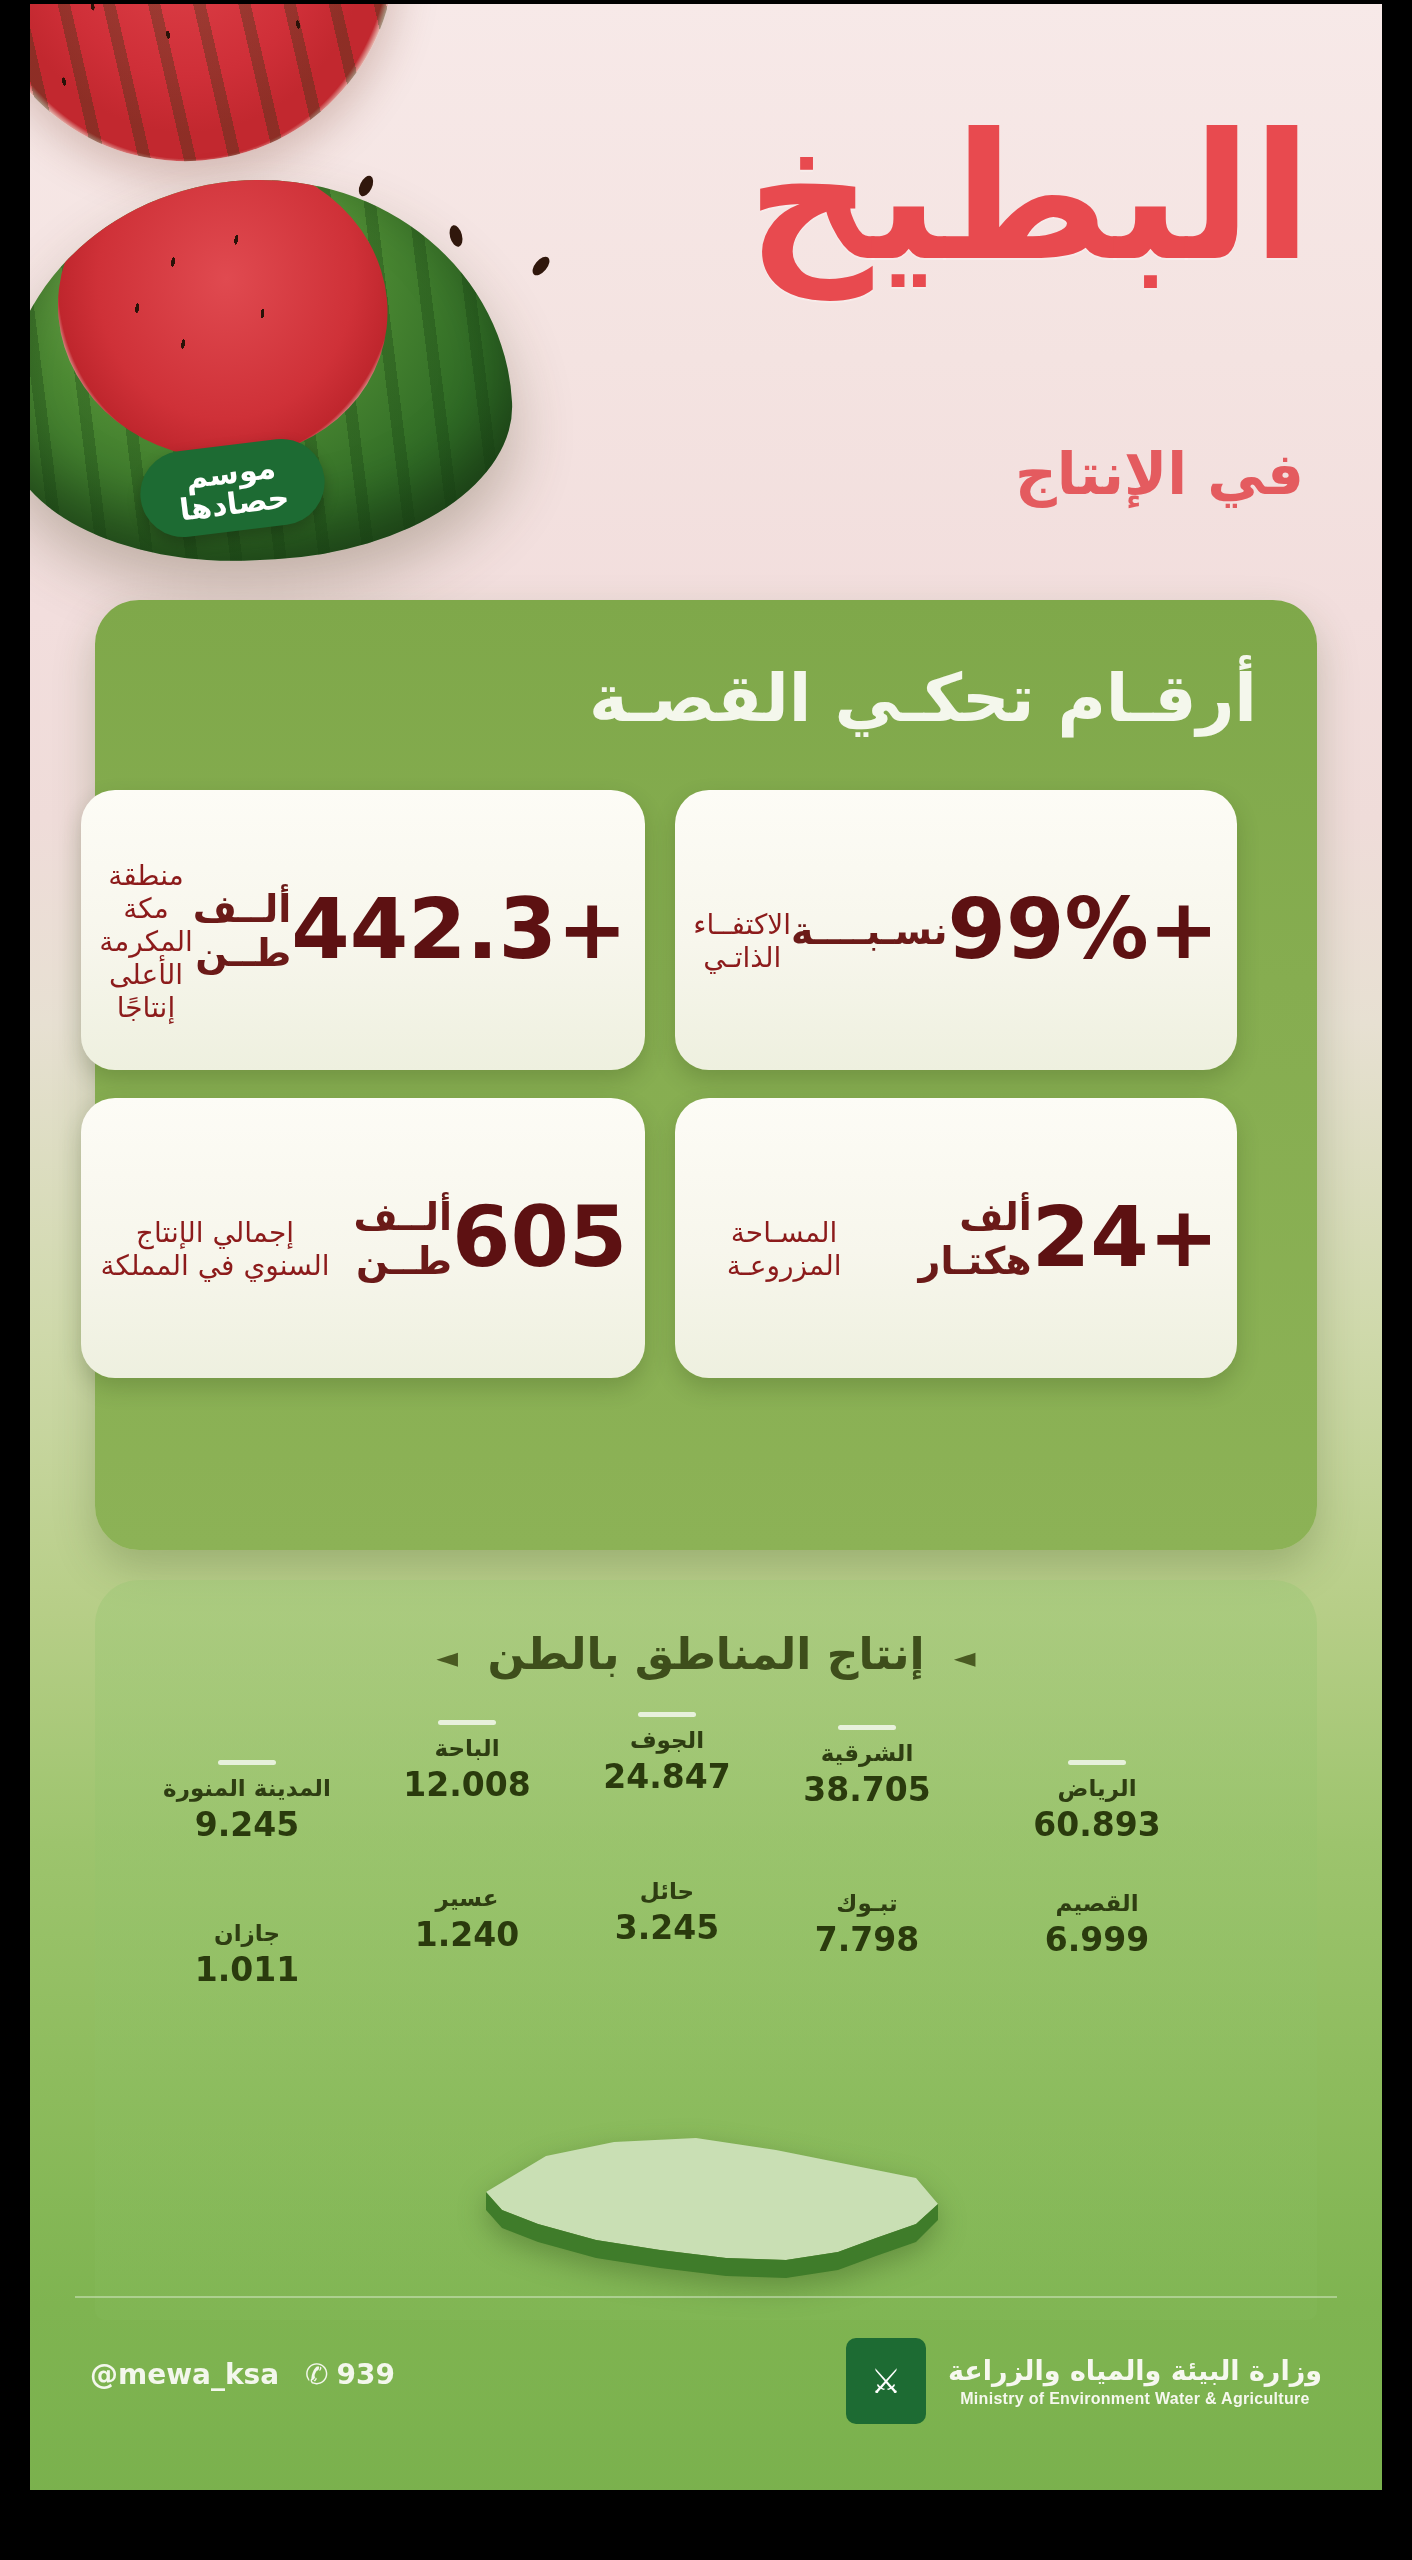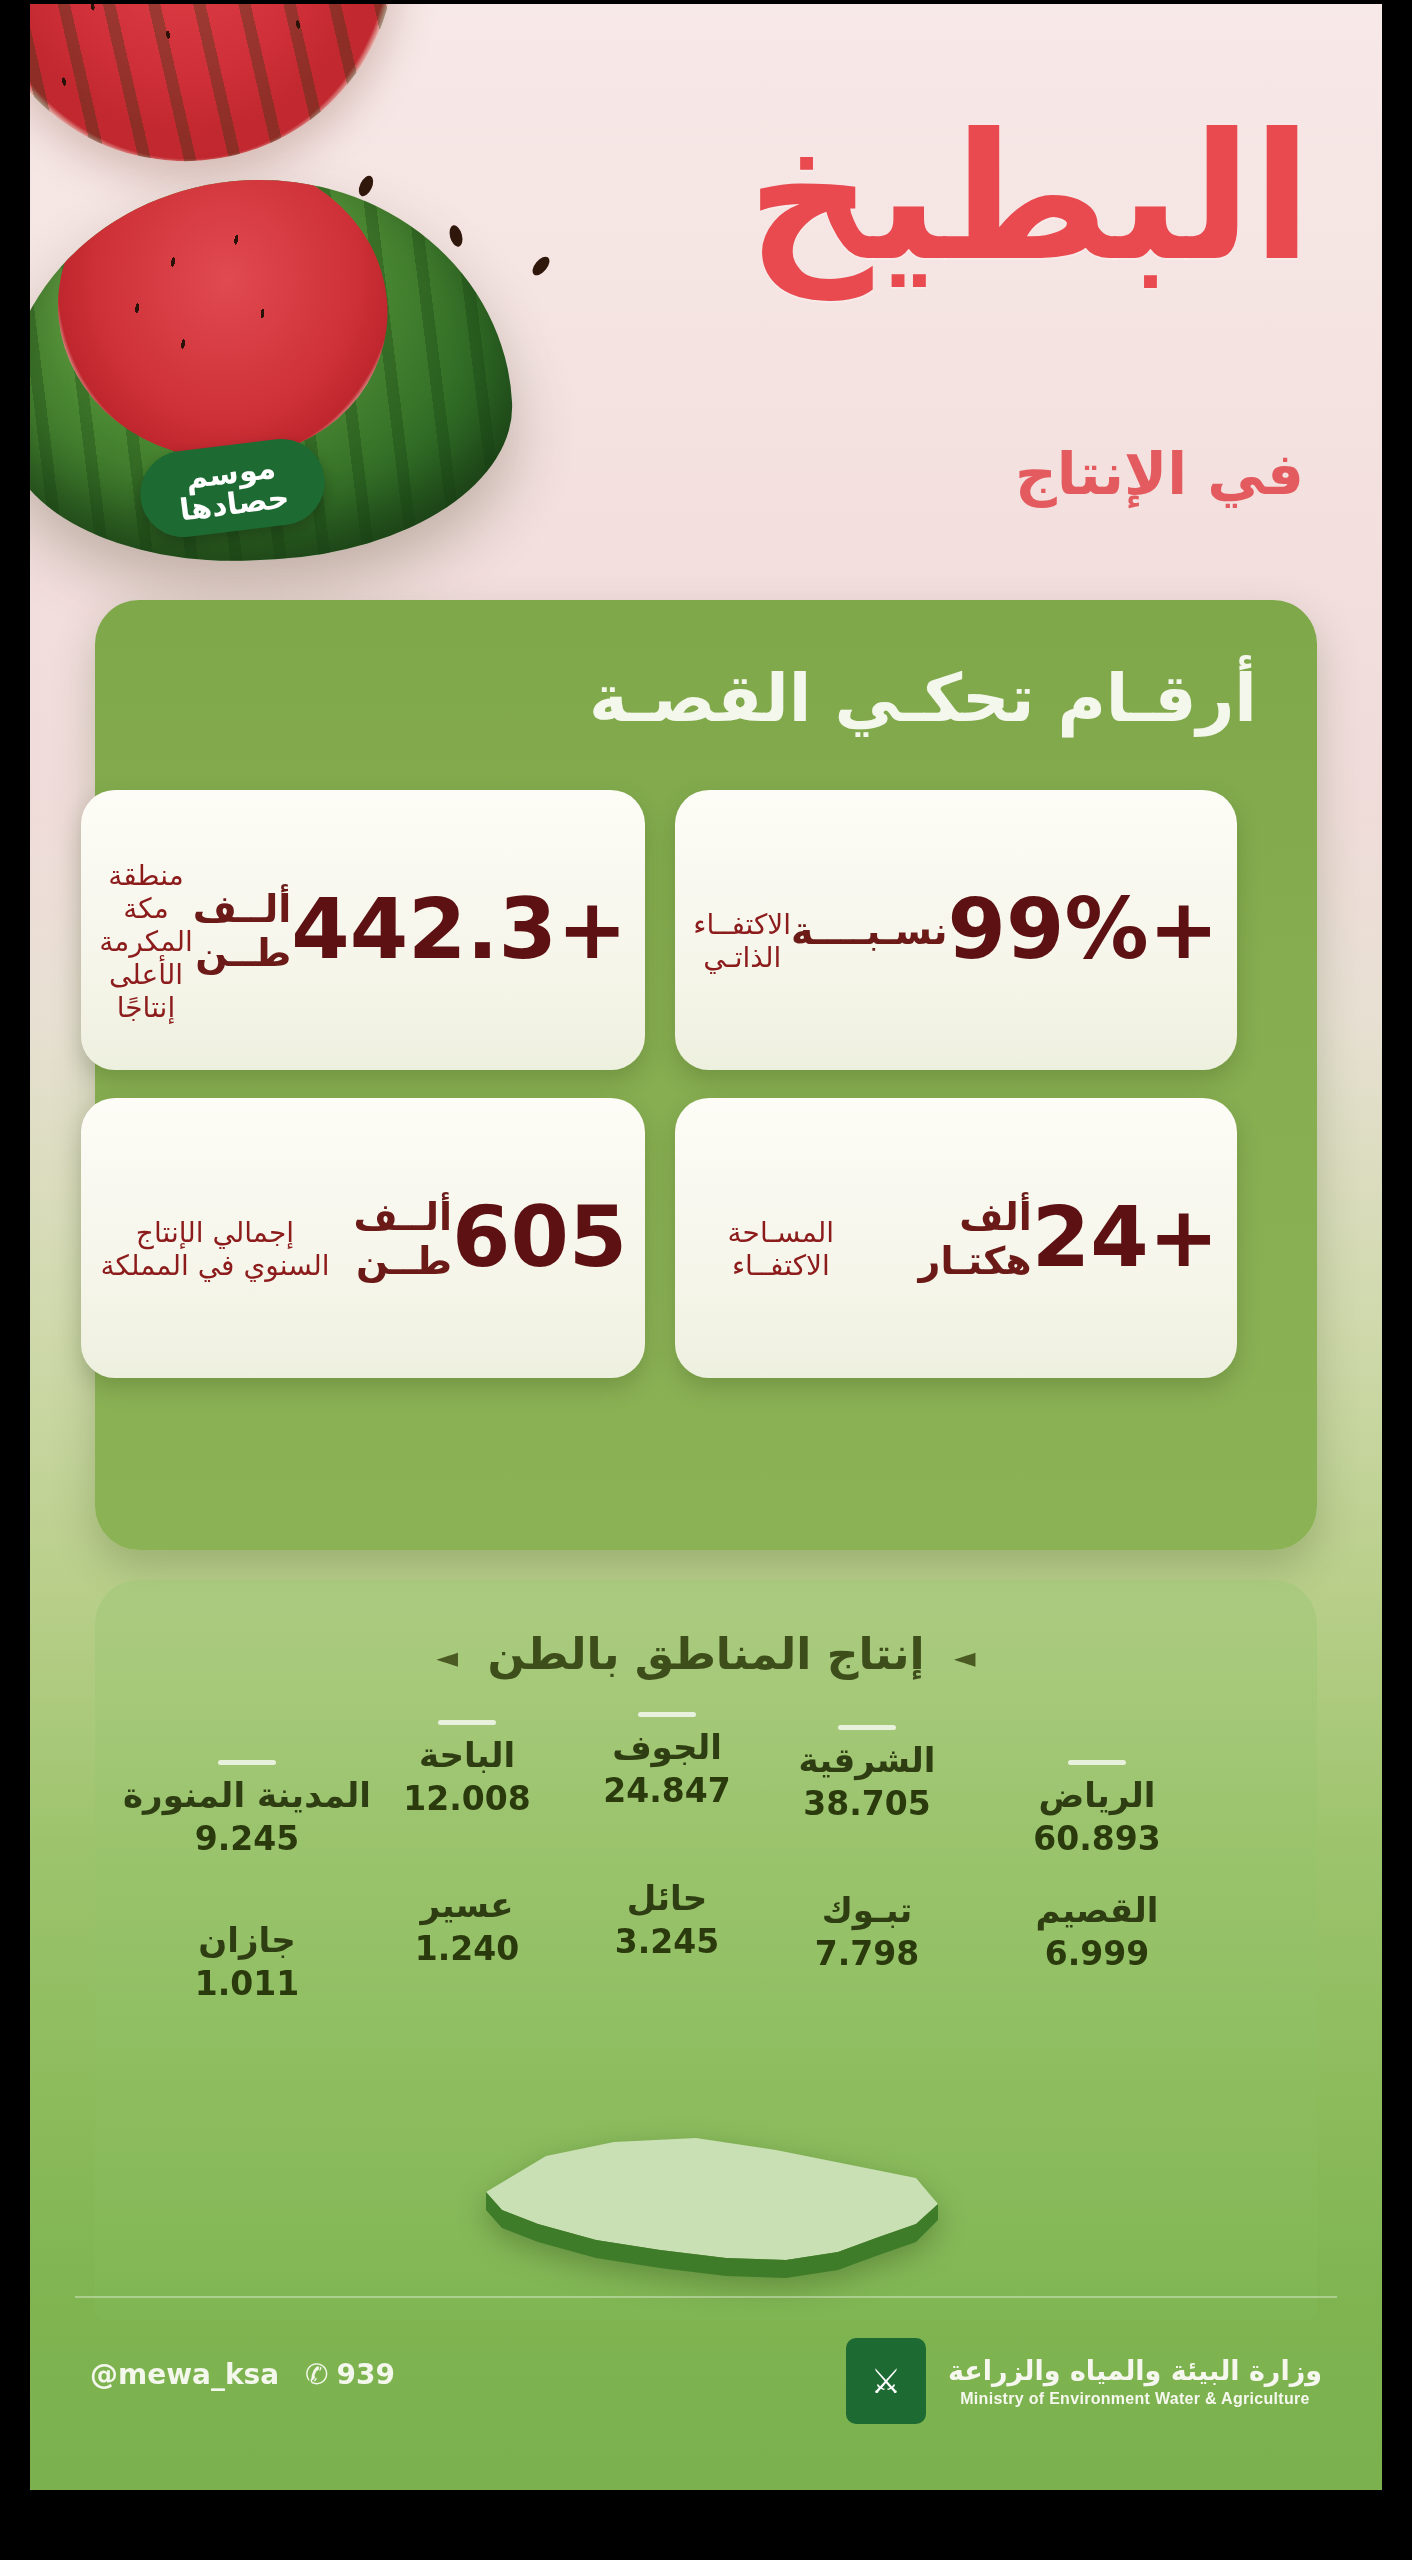--- a/index.html
+++ b/index.html
@@ -166,21 +166,21 @@
     height: 380px;
   }
   .region {
     position: absolute; text-align: center; color: #2c3a10;
   }
   .region .dash {
     width: 58px; height: 5px; background: rgba(255,255,255,.75);
     border-radius: 3px; margin: 0 auto 10px;
   }
   .region .name {
-    font-size: 34px; font-weight: 700; color: #2e3d12;
+    font-size: 23px; font-weight: 700; color: #2e3d12;
     font-family: "DejaVu Sans", sans-serif; white-space: nowrap;
   }
   .region .val {
     font-size: 33px; font-weight: 700; color: #2a3a0d; margin-top: 4px;
     font-family: "DejaVu Sans", sans-serif;
     text-align: center;
   }
 
   
   .map {
@@ -259,21 +259,21 @@
 
       <div class="stat">
         <div class="big">+442.3</div>
         <div class="unit">ألــف طــن</div>
         <div class="desc">منطقة مكة المكرمة الأعلى إنتاجًا</div>
       </div>
 
       <div class="stat">
         <div class="big">+24</div>
         <div class="unit">ألف هكتـار</div>
-        <div class="desc">المسـاحة الاكتفــاء</div>
+        <div class="desc">المسـاحة المزروعـة</div>
       </div>
 
       <div class="stat">
         <div class="big">605</div>
         <div class="unit">ألــف طــن</div>
         <div class="desc">إجمالي الإنتاج السنوي في المملكة</div>
       </div>
 
     </div>
   </div>

